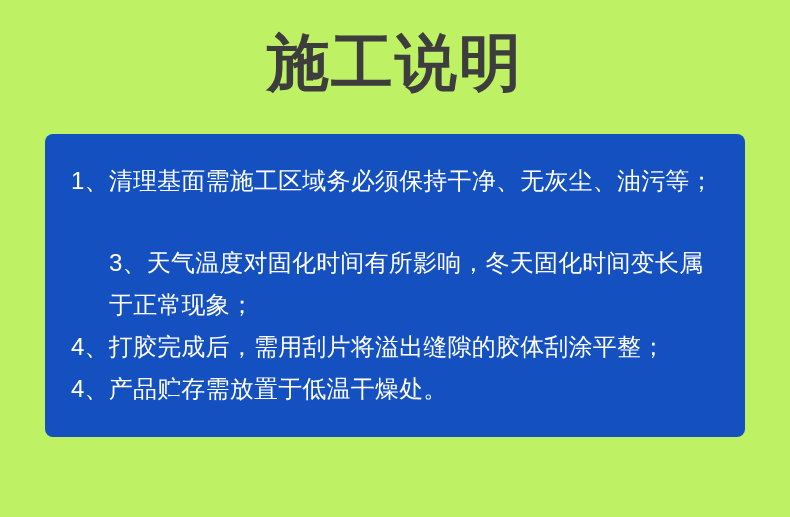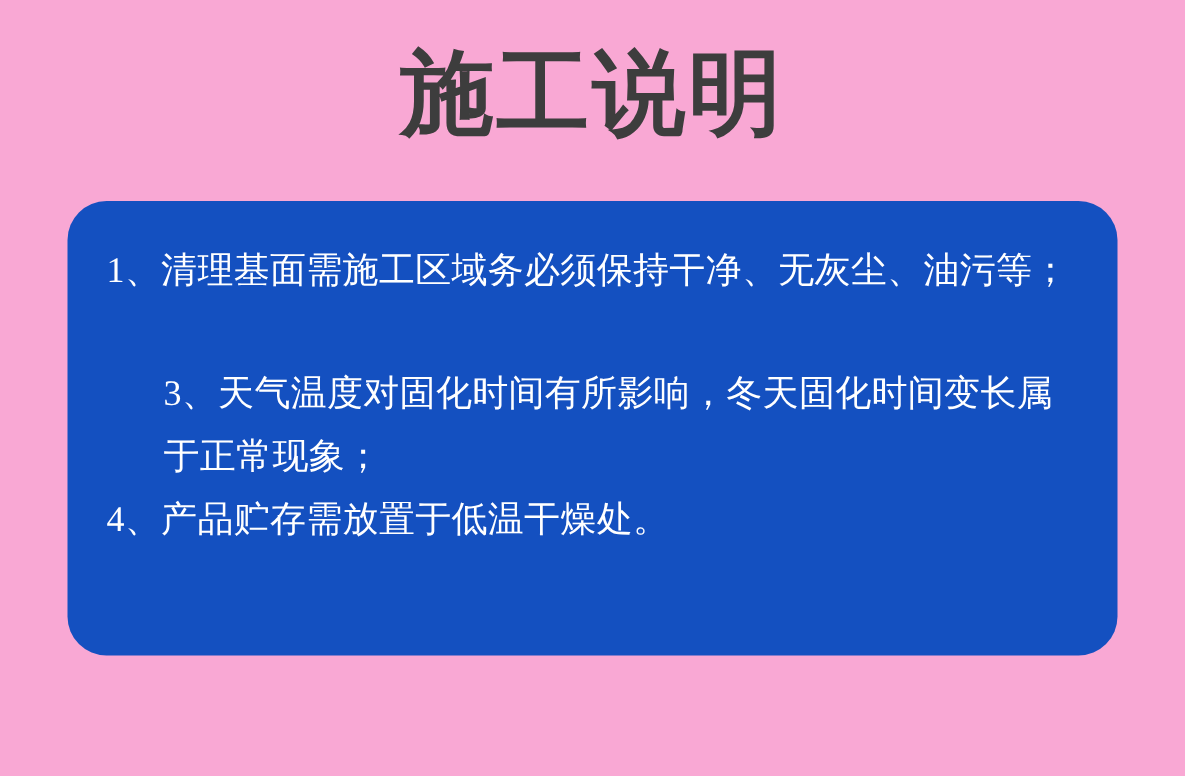--- a/index.html
+++ b/index.html
@@ -11,22 +11,21 @@
     height: 517px;
     background: #ffffff;
     font-family: "Liberation Sans", "DejaVu Sans", sans-serif;
     overflow: hidden;
   }
 
   .page {
     position: relative;
     width: 790px;
     height: 517px;
-    background: #f9a8d4;
-    font-family: Liberation Serif, serif;
+    background: #bef264;
   }
 
   .page-title {
     position: absolute;
     left: 0;
     top: 24px;
     width: 790px;
     text-align: center;
     font-size: 62px;
     line-height: 78px;
@@ -36,21 +35,21 @@
     white-space: nowrap;
   }
 
   .notice-card {
     position: absolute;
     left: 45px;
     top: 134px;
     width: 700px;
     height: 303px;
     background: #1450c0;
-    border-radius: 26px;
+    border-radius: 8px;
     box-sizing: border-box;
     padding: 26px 28px 26px 26px;
   }
 
   .notice-list {
     list-style: none;
     margin: 0;
     padding: 0;
   }
 
@@ -74,17 +73,18 @@
 <body>
 
 <div class="page">
 
   <div class="page-title">施工说明</div>
 
   <div class="notice-card">
     <ul class="notice-list">
       <li class="notice-item">1、清理基面需施工区域务必须保持干净、无灰尘、油污等；</li>
       <li class="notice-item wrapped">3、天气温度对固化时间有所影响，冬天固化时间变长属于正常现象；</li>
+      <li class="notice-item">4、打胶完成后，需用刮片将溢出缝隙的胶体刮涂平整；</li>
       <li class="notice-item">4、产品贮存需放置于低温干燥处。</li>
     </ul>
   </div>
 
 </div>
 
 </body></html>

